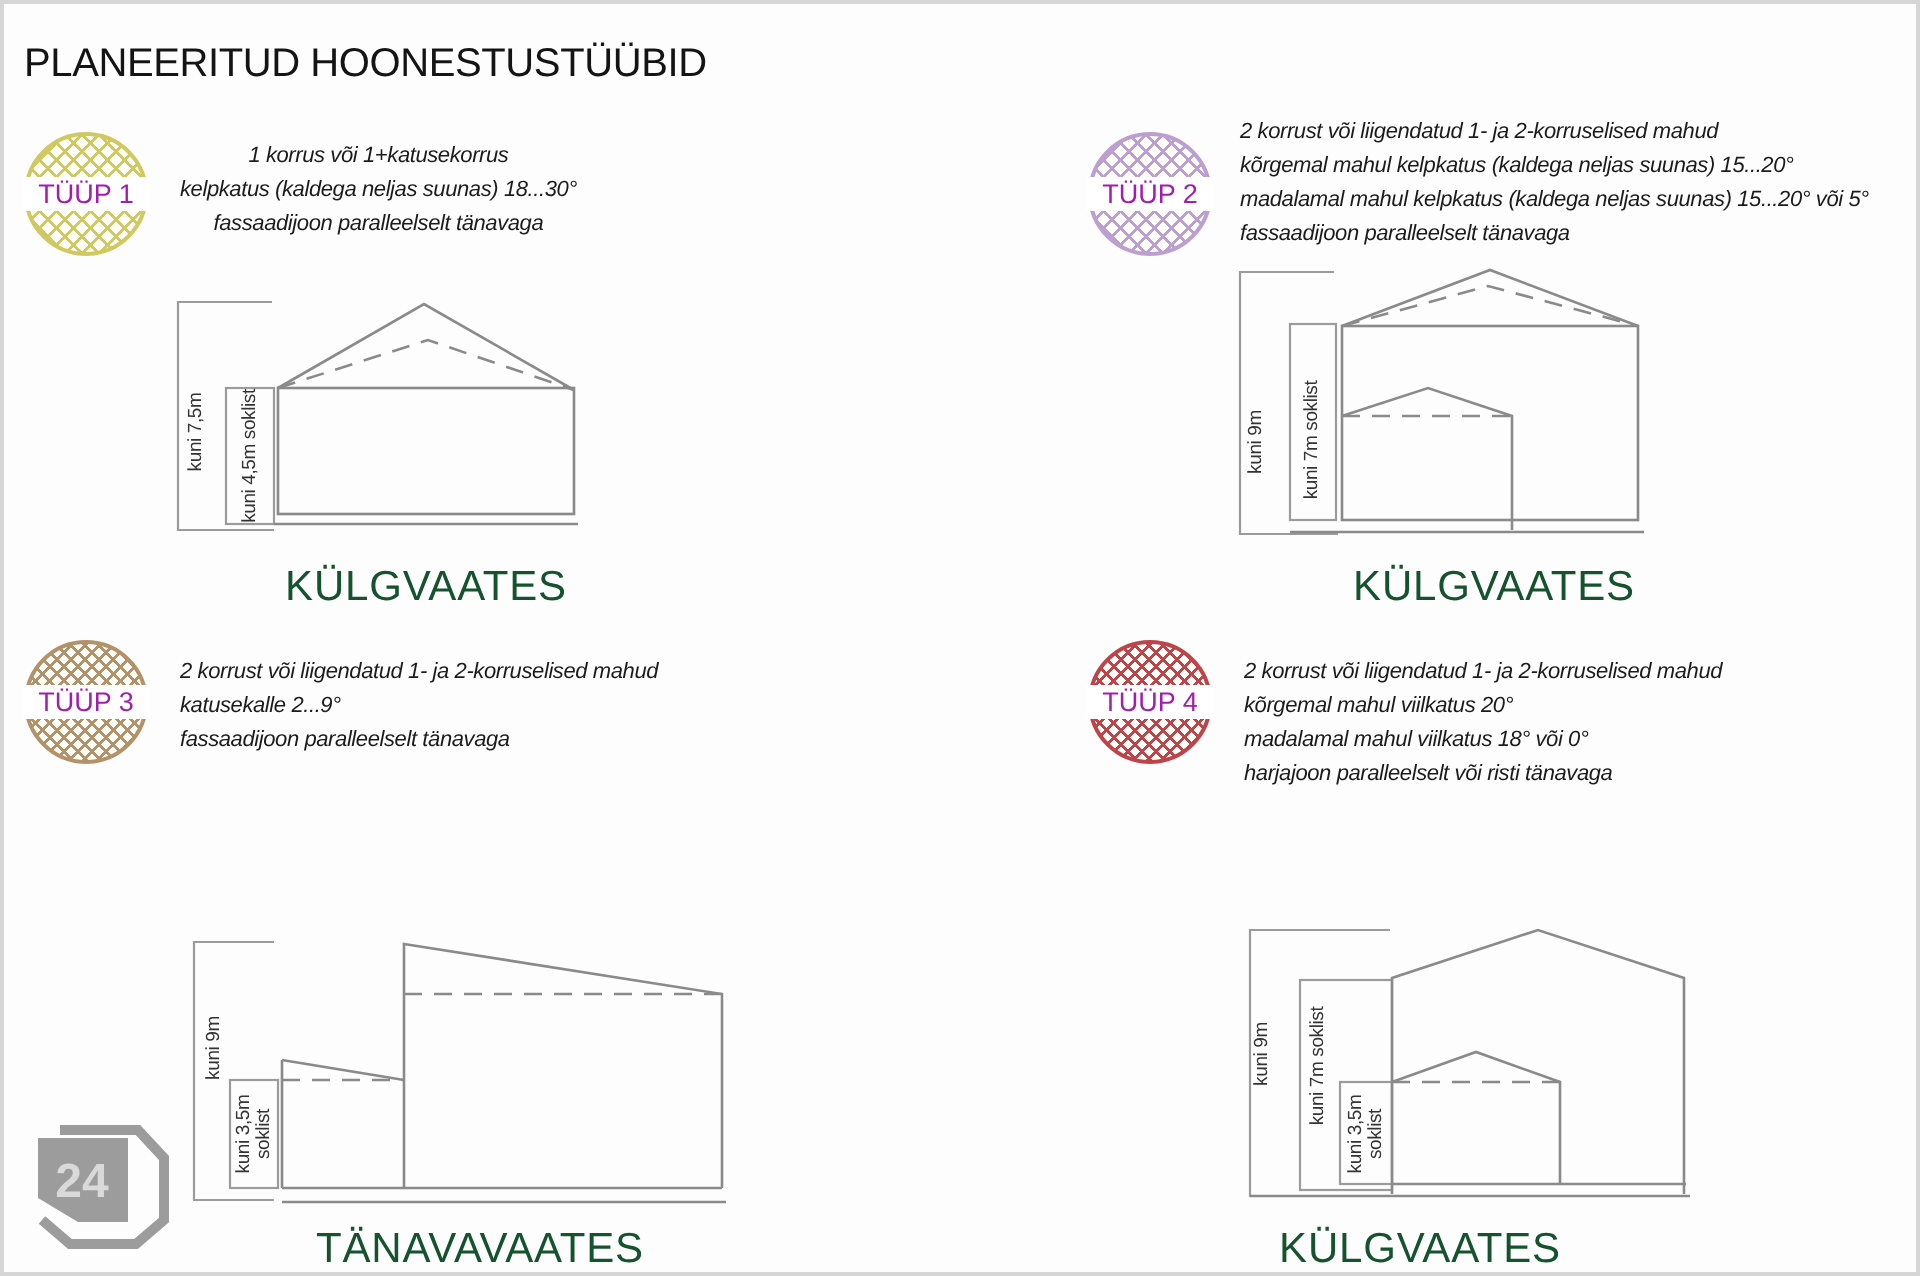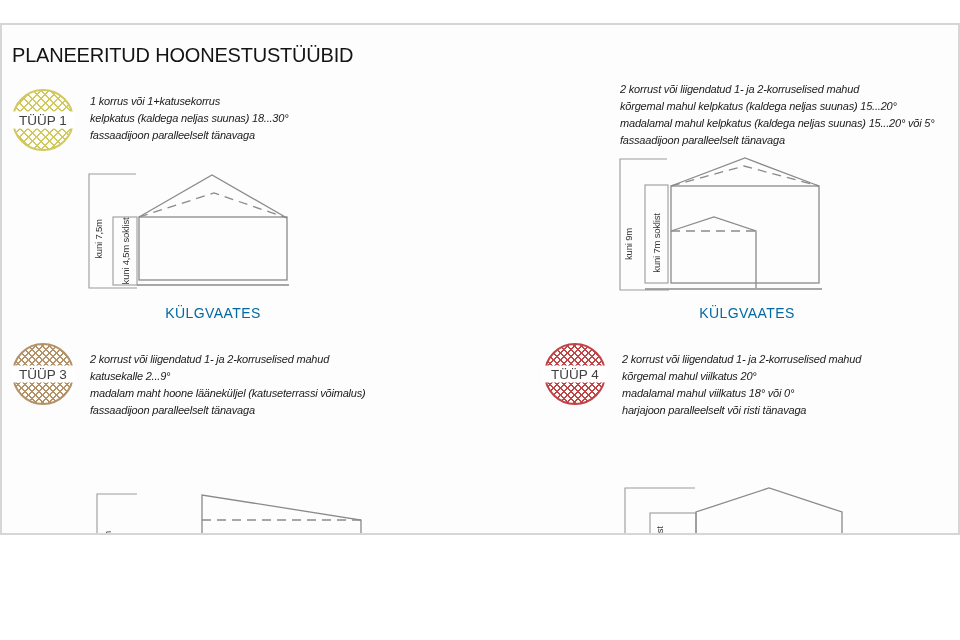--- a/index.html
+++ b/index.html
@@ -1,19 +1,19 @@
 <!DOCTYPE html>
 <html><head>
 <meta charset="utf-8">
 <style>
   html,body { margin:0; padding:0; }
   body { font-family:"Liberation Sans", sans-serif; background:#ffffff; }
   #canvas {
-    position:relative; width:960px; height:512px; box-sizing:border-box;
-    background:#fdfdfd; border:2px solid #d6d6d6; overflow:hidden;margin-top:23px;
+    position:relative; width:960px; height:638px; box-sizing:border-box;
+    background:#fdfdfd; border:2px solid #d6d6d6; overflow:hidden;
   }
   .title {
     position:absolute; left:10px; top:19px;
     font-size:20px; font-weight:500; letter-spacing:-0.2px; color:#141414;
     white-space:nowrap;
   }
   
   .circle {
     position:absolute; width:58px; height:58px; border-radius:50%;
     border:2px solid var(--hatch,#999); background-color:#fffef8;
@@ -22,29 +22,29 @@
       repeating-linear-gradient(135deg, var(--hatch,#999) 0 1.4px, transparent 1.4px 6px);
   }
   .circle.dense {
     background-image:
       repeating-linear-gradient(45deg,  var(--hatch,#999) 0 1.4px, transparent 1.4px 5px),
       repeating-linear-gradient(135deg, var(--hatch,#999) 0 1.4px, transparent 1.4px 5px);
   }
   .band {
     position:absolute; left:-3px; right:-3px; top:50%; transform:translateY(-50%);
     height:17px; background:#ffffff; display:flex; align-items:center; justify-content:center;
-    font-size:13.5px; color:#404040; white-space:nowrap;
+    font-size:13.5px; color:#a21caf; white-space:nowrap;
   }
   .desc {
     position:absolute; font-size:11px; line-height:17px; letter-spacing:-0.2px;
     color:#1b1b1b; white-space:nowrap;font-style:italic;
   }
   .caption {
     position:absolute; width:170px; text-align:center;
-    font-size:14px; letter-spacing:0.4px; color:#0369a1; white-space:nowrap;
+    font-size:21px; letter-spacing:0.4px; color:#14532d; white-space:nowrap;
   }
   svg { position:absolute; overflow:visible; }
   .house   { stroke:#8a8a8a; stroke-width:1.3; fill:none; }
   .dimline { stroke:#9b9b9b; stroke-width:1.1; fill:none; }
   .dash    { stroke-dasharray:9 6; }
   text.dim {
     font-size:9.5px; fill:#333333; letter-spacing:-0.2px;
     font-family:"Liberation Sans", sans-serif;
   }
   .badge-num {
@@ -55,40 +55,42 @@
 </head>
 <body>
 
 <div id="canvas">
 
   <div class="title">PLANEERITUD HOONESTUSTÜÜBID</div>
 
   <div class="circle" style="left: 10px; top: 64px; --hatch: #cfc95f;">
     <div class="band">TÜÜP 1</div>
   </div>
-  <div class="desc" style="left:88px; top:68px;">
+  <div class="desc" style="left:88px; top:68px;text-align:center;">
     <div>1 korrus või 1+katusekorrus</div>
     <div>kelpkatus (kaldega neljas suunas) 18...30°</div>
     <div>fassaadijoon paralleelselt tänavaga</div>
   </div>
 
+  <div class="circle" style="left: 542px; top: 64px; --hatch: #bd9ed0;">
+    <div class="band">TÜÜP 2</div>
+  </div>
   <div class="desc" style="left:618px; top:56px;">
     <div>2 korrust või liigendatud 1- ja 2-korruselised mahud</div>
     <div>kõrgemal mahul kelpkatus (kaldega neljas suunas) 15...20°</div>
     <div>madalamal mahul kelpkatus (kaldega neljas suunas) 15...20° või 5°</div>
     <div>fassaadijoon paralleelselt tänavaga</div>
   </div>
 
   <div class="circle dense" style="left: 10px; top: 318px; text-align: center; --hatch: #b3926a;">
     <div class="band">TÜÜP 3</div>
   </div>
   <div class="desc" style="left:88px; top:326px;">
     <div>2 korrust või liigendatud 1- ja 2-korruselised mahud</div>
     <div>katusekalle 2...9°</div>
-    <div>madalam maht hoone lääneküljel (katuseterrassi võimalus)</div>
     <div>fassaadijoon paralleelselt tänavaga</div>
   </div>
 
   <div class="circle dense" style="left: 542px; top: 318px; text-align: center; --hatch: #bf4449;">
     <div class="band">TÜÜP 4</div>
   </div>
   <div class="desc" style="left:620px; top:326px;">
     <div>2 korrust või liigendatud 1- ja 2-korruselised mahud</div>
     <div>kõrgemal mahul viilkatus 20°</div>
     <div>madalamal mahul viilkatus 18° või 0°</div>

